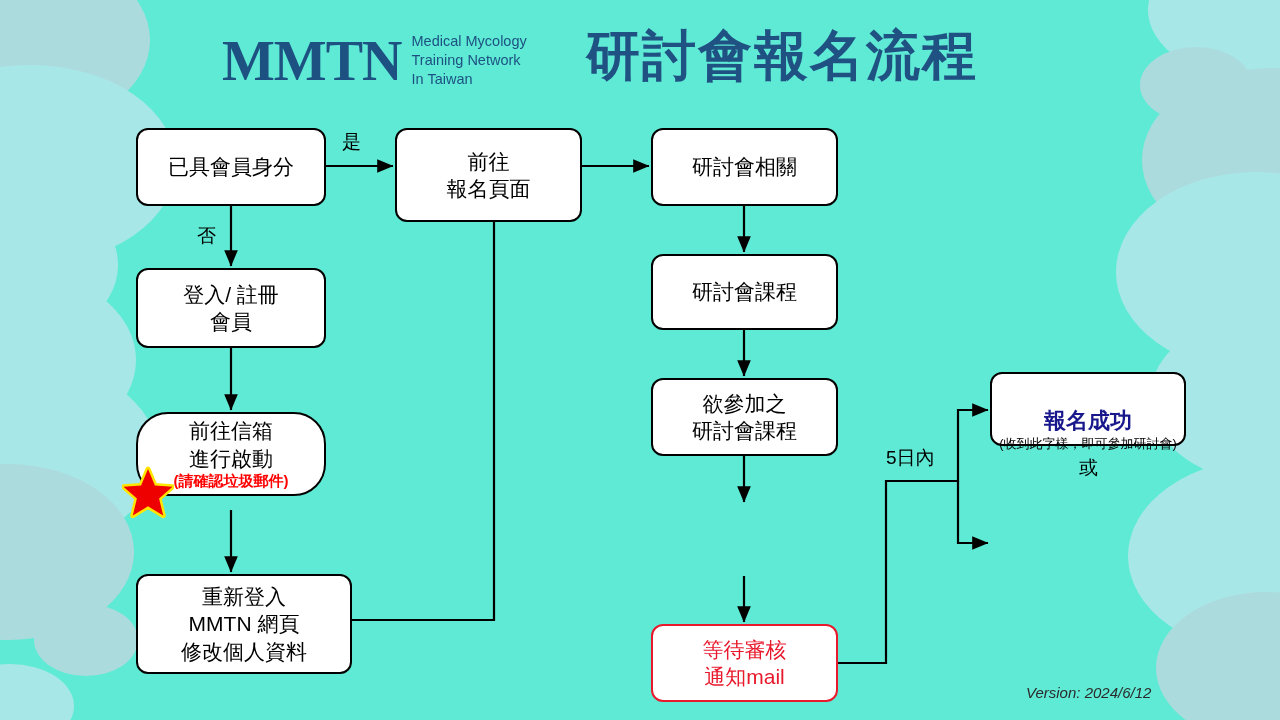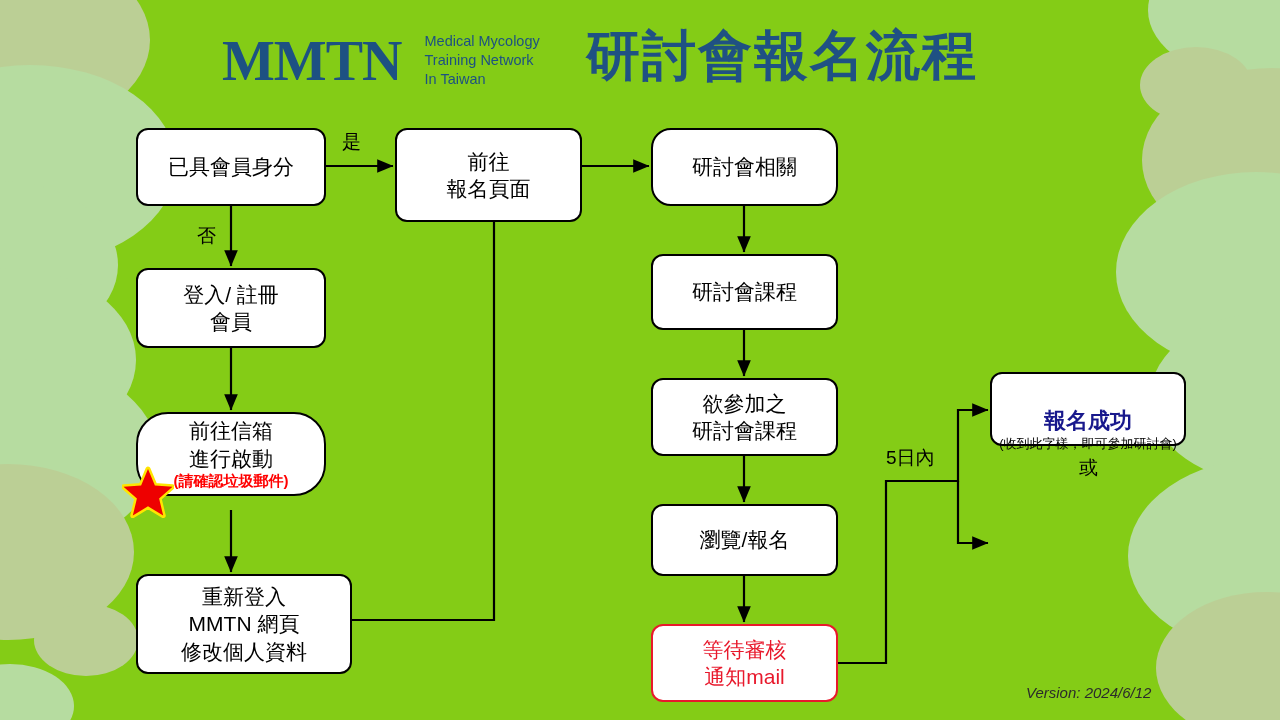--- a/index.html
+++ b/index.html
@@ -5,21 +5,21 @@
   html, body {
     margin: 0;
     padding: 0;
     background: #ffffff;
   }
   #stage {
     position: relative;
     width: 1280px;
     height: 720px;
     overflow: hidden;
-    background: #84cc16;
+    background: #5eead4;
     font-family: "Liberation Sans", "DejaVu Sans", sans-serif;
   }
 
   
   #bg-decor {
     position: absolute;
     left: 0; top: 0;
     width: 1280px; height: 720px;
     pointer-events: none;
   }
@@ -46,21 +46,21 @@
   }
   #logo-mark {
     font-family: "Liberation Serif", "DejaVu Serif", serif;
     font-weight: bold;
     font-size: 56px;
     letter-spacing: -1px;
     color: #1d5182;
     line-height: 1;
   }
   #logo-sub {
-    margin-left: 23px;
+    margin-left: 10px;
     color: #1d5182;
     font-size: 14.5px;
     line-height: 1.32;
     font-family: "Liberation Sans", "DejaVu Sans", sans-serif;
   }
   #page-title {
     position: absolute;
     left: 586px; top: 28px;
     font-size: 54px;
     font-weight: bold;
@@ -237,36 +237,33 @@
     <span class="line">重新登入</span>
     <span class="line">MMTN 網頁</span>
     <span class="line">修改個人資料</span>
   </div>
 
   <div class="node" style="left:395px; top:128px; width:187px; height:94px;">
     <span class="line">前往</span>
     <span class="line">報名頁面</span>
   </div>
 
-  <div class="node" style="left:651px; top:128px; width:187px; height:78px;border-radius:20px;">
+  <div class="node" style="left:651px; top:128px; width:187px; height:78px;">
     <span class="line">研討會相關</span>
   </div>
 
   <div class="node" style="left:651px; top:254px; width:187px; height:76px;">
     <span class="line">研討會課程</span>
   </div>
 
   <div class="node" style="left:651px; top:378px; width:187px; height:78px;">
     <span class="line">欲參加之</span>
     <span class="line">研討會課程</span>
   </div>
 
-  <div class="node" style="left:651px; top:504px; width:187px; height:72px;">
-    <span class="line">瀏覽/報名</span>
-  </div>
 
   <div class="node red" style="left:651px; top:624px; width:187px; height:78px;">
     <span class="line">等待審核</span>
     <span class="line">通知mail</span>
   </div>
 
   <div class="node" style="left:990px; top:372px; width:196px; height:74px;">
     <span class="headline-blue">報名成功</span>
     <span class="note">(收到此字樣，即可參加研討會)</span>
   </div>

